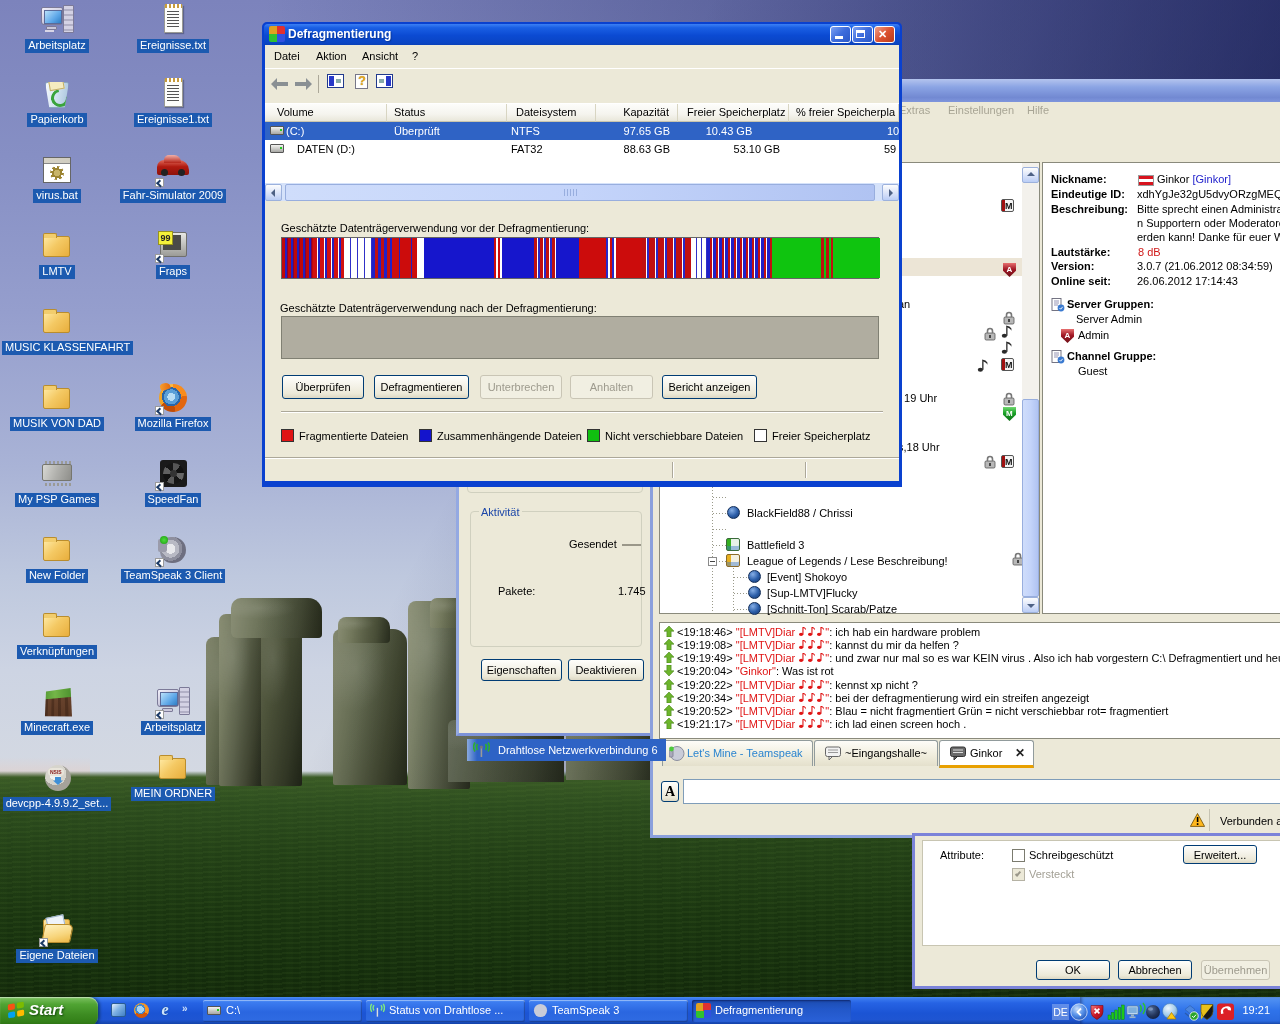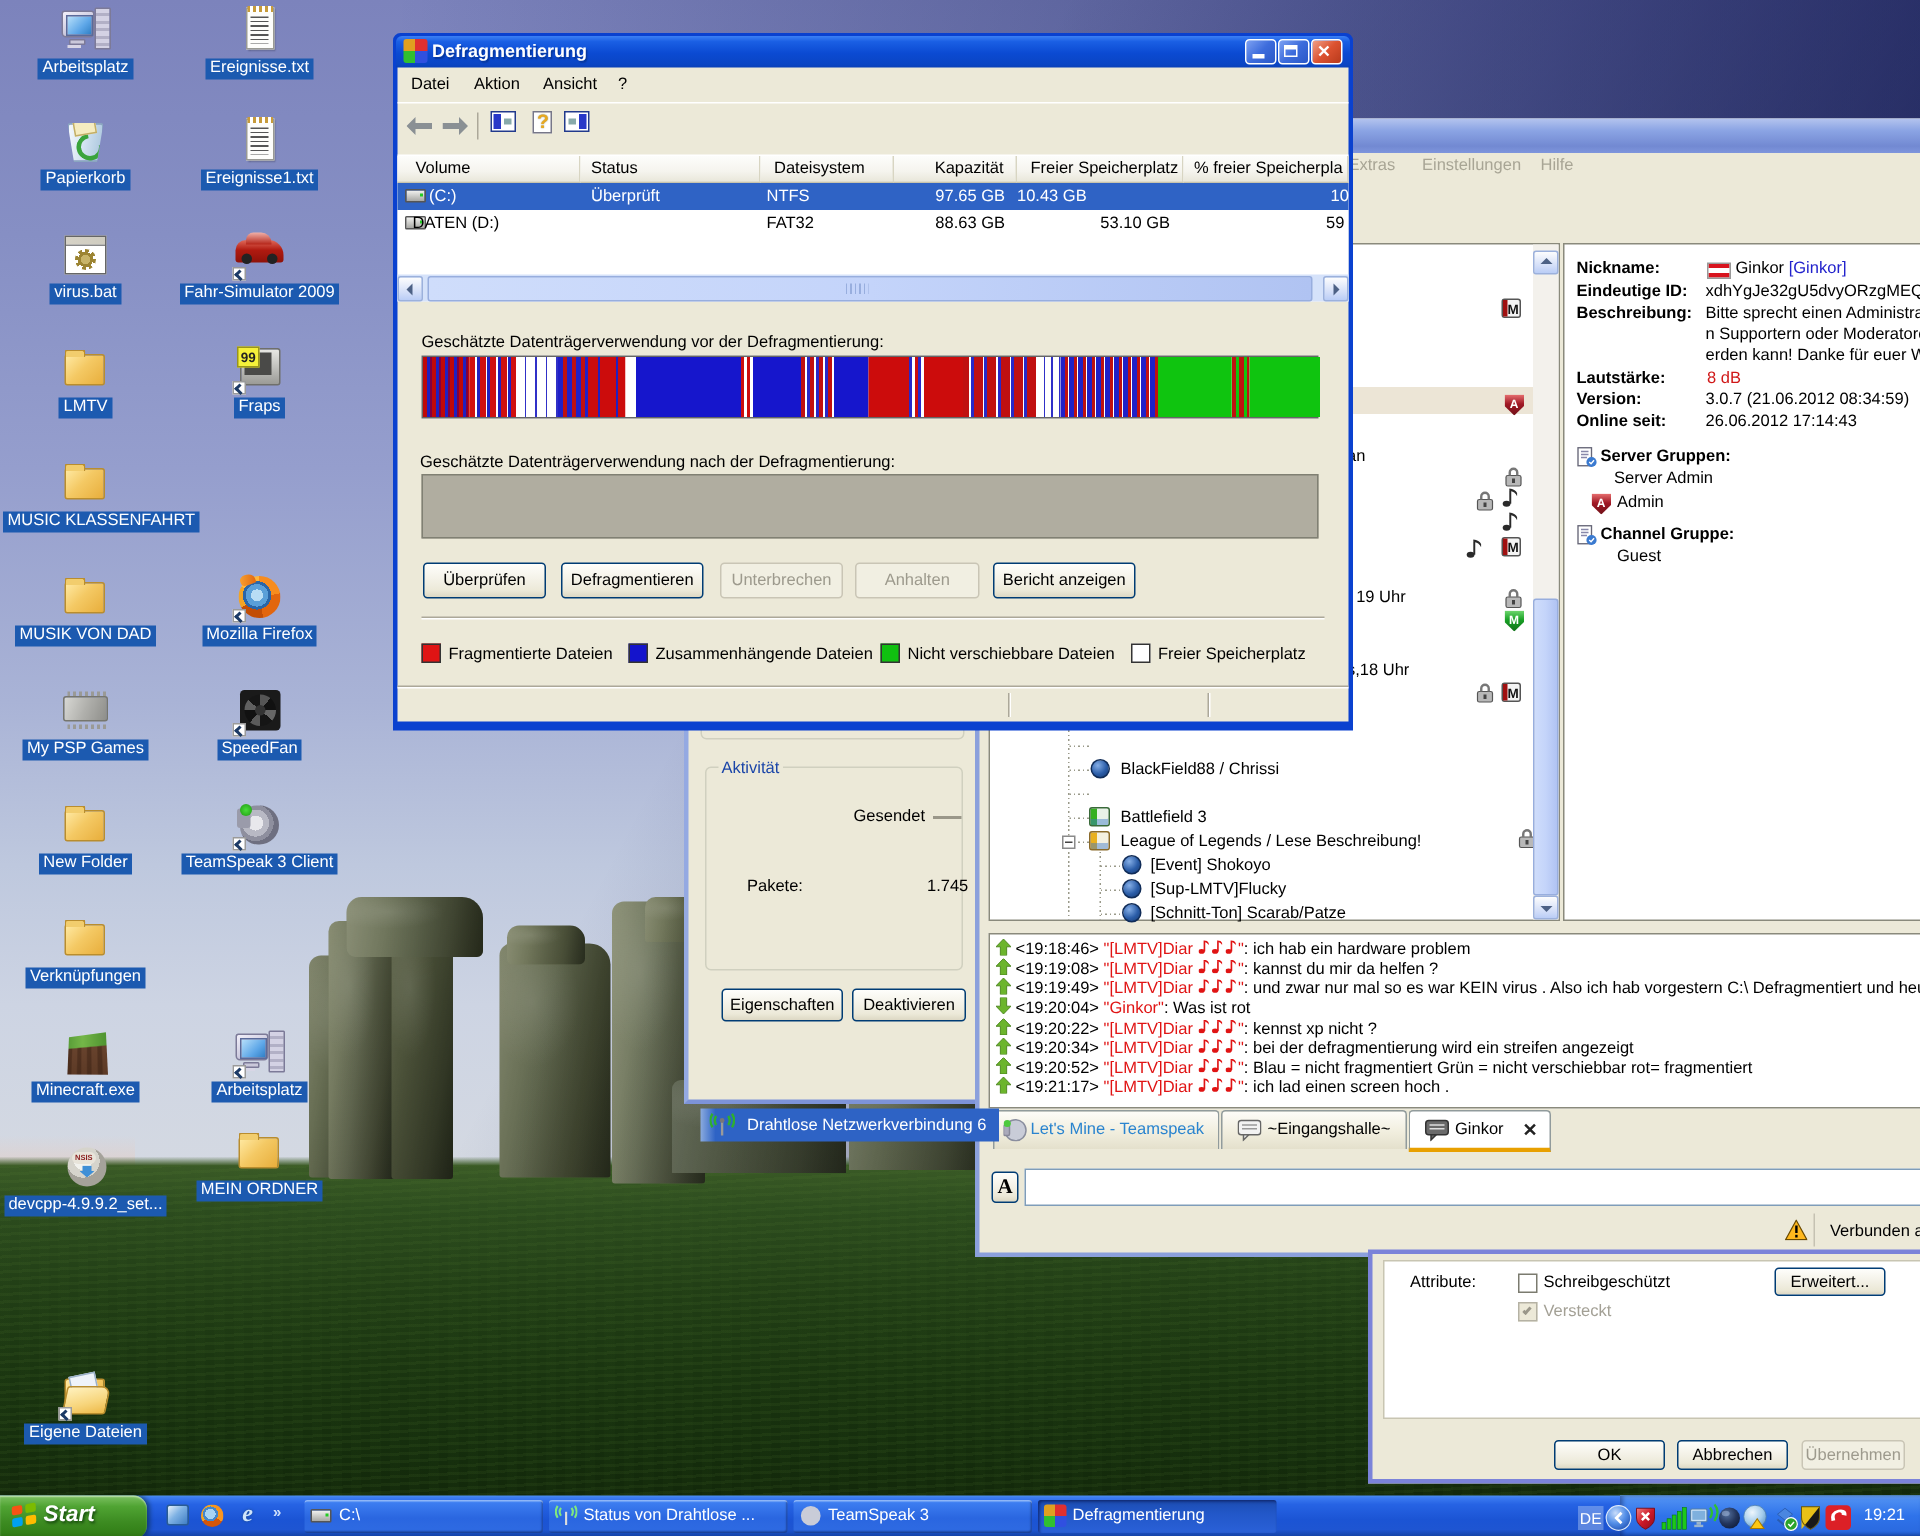--- a/index.html
+++ b/index.html
@@ -602,26 +602,26 @@
    <div class="lhdr" style="left:242px;width:89px"><span style="margin-left:9px">Dateisystem</span></div>
    <div class="lhdr" style="left:331px;width:82px;text-align:right"><span style="margin-right:8px">Kapazität</span></div>
    <div class="lhdr" style="left:413px;width:111px"><span style="margin-left:9px">Freier Speicherplatz</span></div>
    <div class="lhdr" style="left:524px;width:110px"><span style="margin-left:7px">% freier Speicherpla</span></div>
    <div style="position:absolute;left:0;top:97px;width:634px;height:18px;background:#2f63c5;color:#fff">
      <span class="hdd l"></span>
         <span style="position:absolute;left:21px;top:3px">(C:)</span>
      <span style="position:absolute;left:129px;top:3px">Überprüft</span>
      <span style="position:absolute;left:246px;top:3px">NTFS</span>
      <span style="position:absolute;left:331px;top:3px;width:74px;text-align:right">97.65 GB</span>
-     <span style="position:absolute;left:413px;top:3px;width:102px;text-align:left">10.43 GB</span>
+     <span style="position:absolute;left:413px;top:3px;width:102px;text-align:center">10.43 GB</span>
      <span style="position:absolute;left:622px;top:3px">10</span>
    </div>
    <div style="position:absolute;left:0;top:115px;width:634px;height:18px;color:#000">
      <span class="hdd"></span>
-        <span style="position:absolute;left:10px;top:3px">DATEN (D:)</span>
+        <span style="position:absolute;left:32px;top:3px">DATEN (D:)</span>
      <span style="position:absolute;left:246px;top:3px">FAT32</span>
      <span style="position:absolute;left:331px;top:3px;width:74px;text-align:right">88.63 GB</span>
      <span style="position:absolute;left:413px;top:3px;width:102px;text-align:right">53.10 GB</span>
      <span style="position:absolute;left:619px;top:3px">59</span>
    </div>
 
    <div style="position:absolute;left:0;top:158px;width:634px;height:18px;background:#d5e2fa"></div>
    <div class="sbtn" style="left:0;top:159px;height:17px">
         <span class="arr" style="top:4px;left:5px;border-right-color:#4d6185;border-left-width:0"></span>
       </div>

